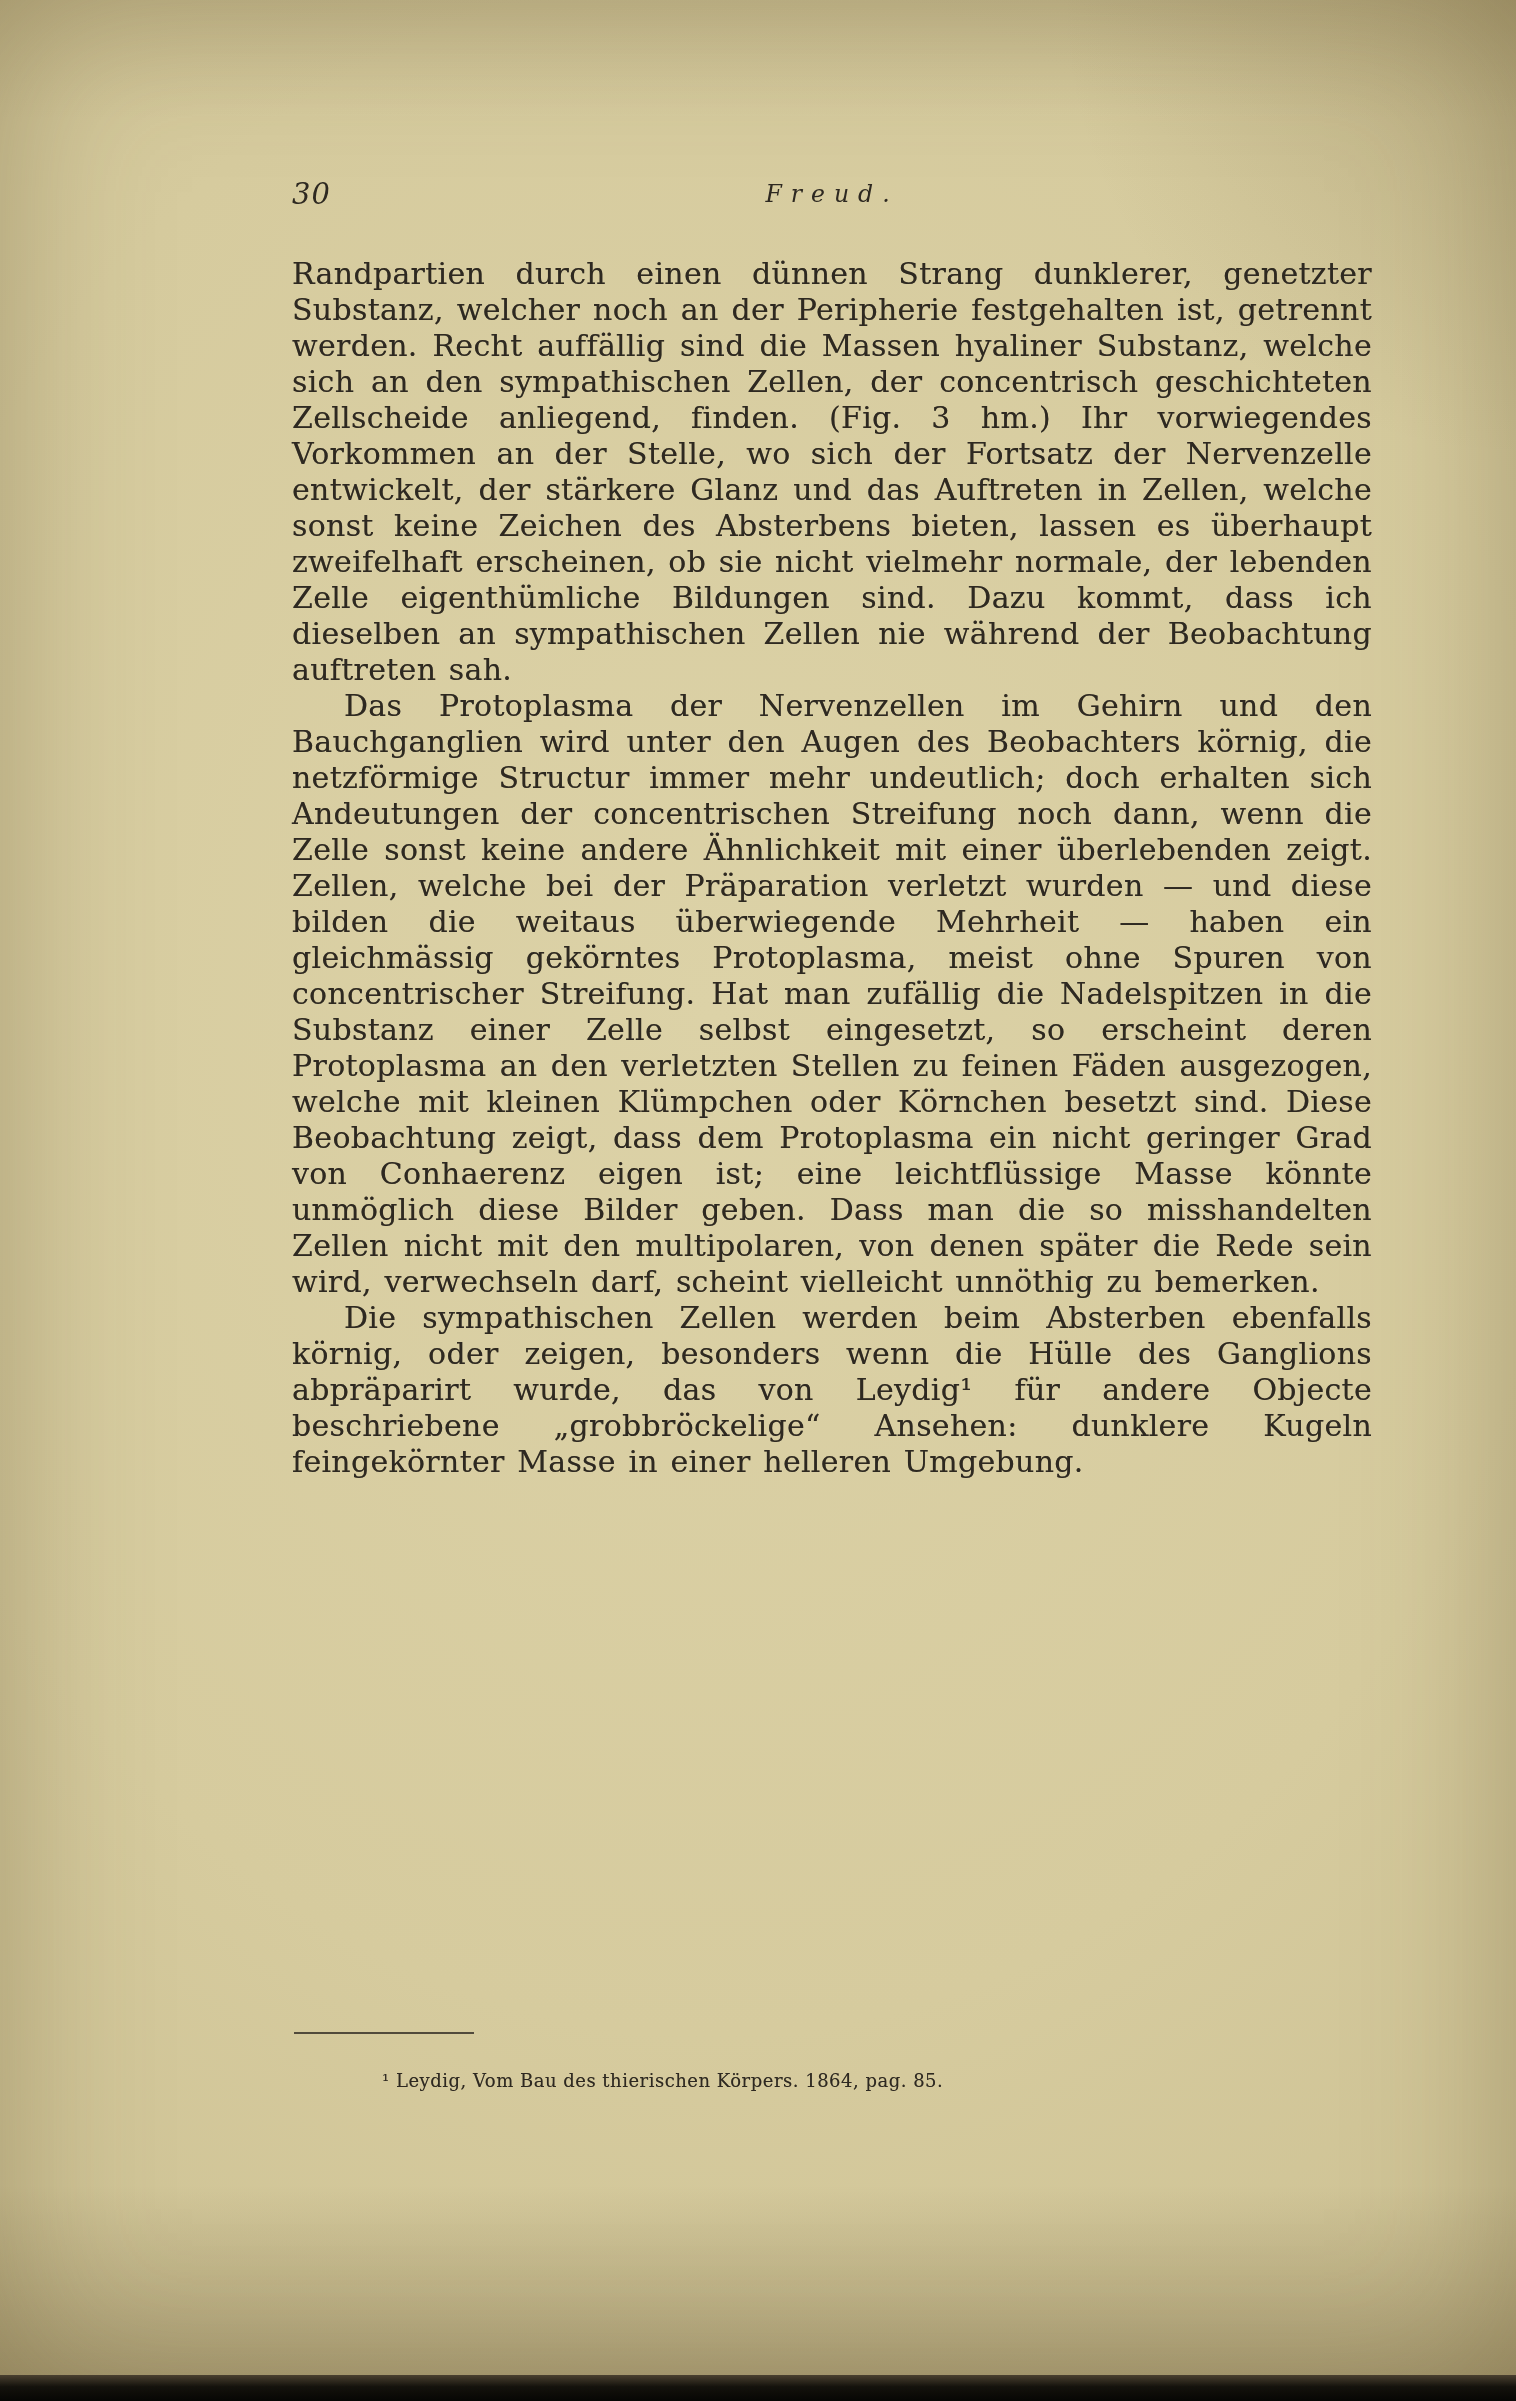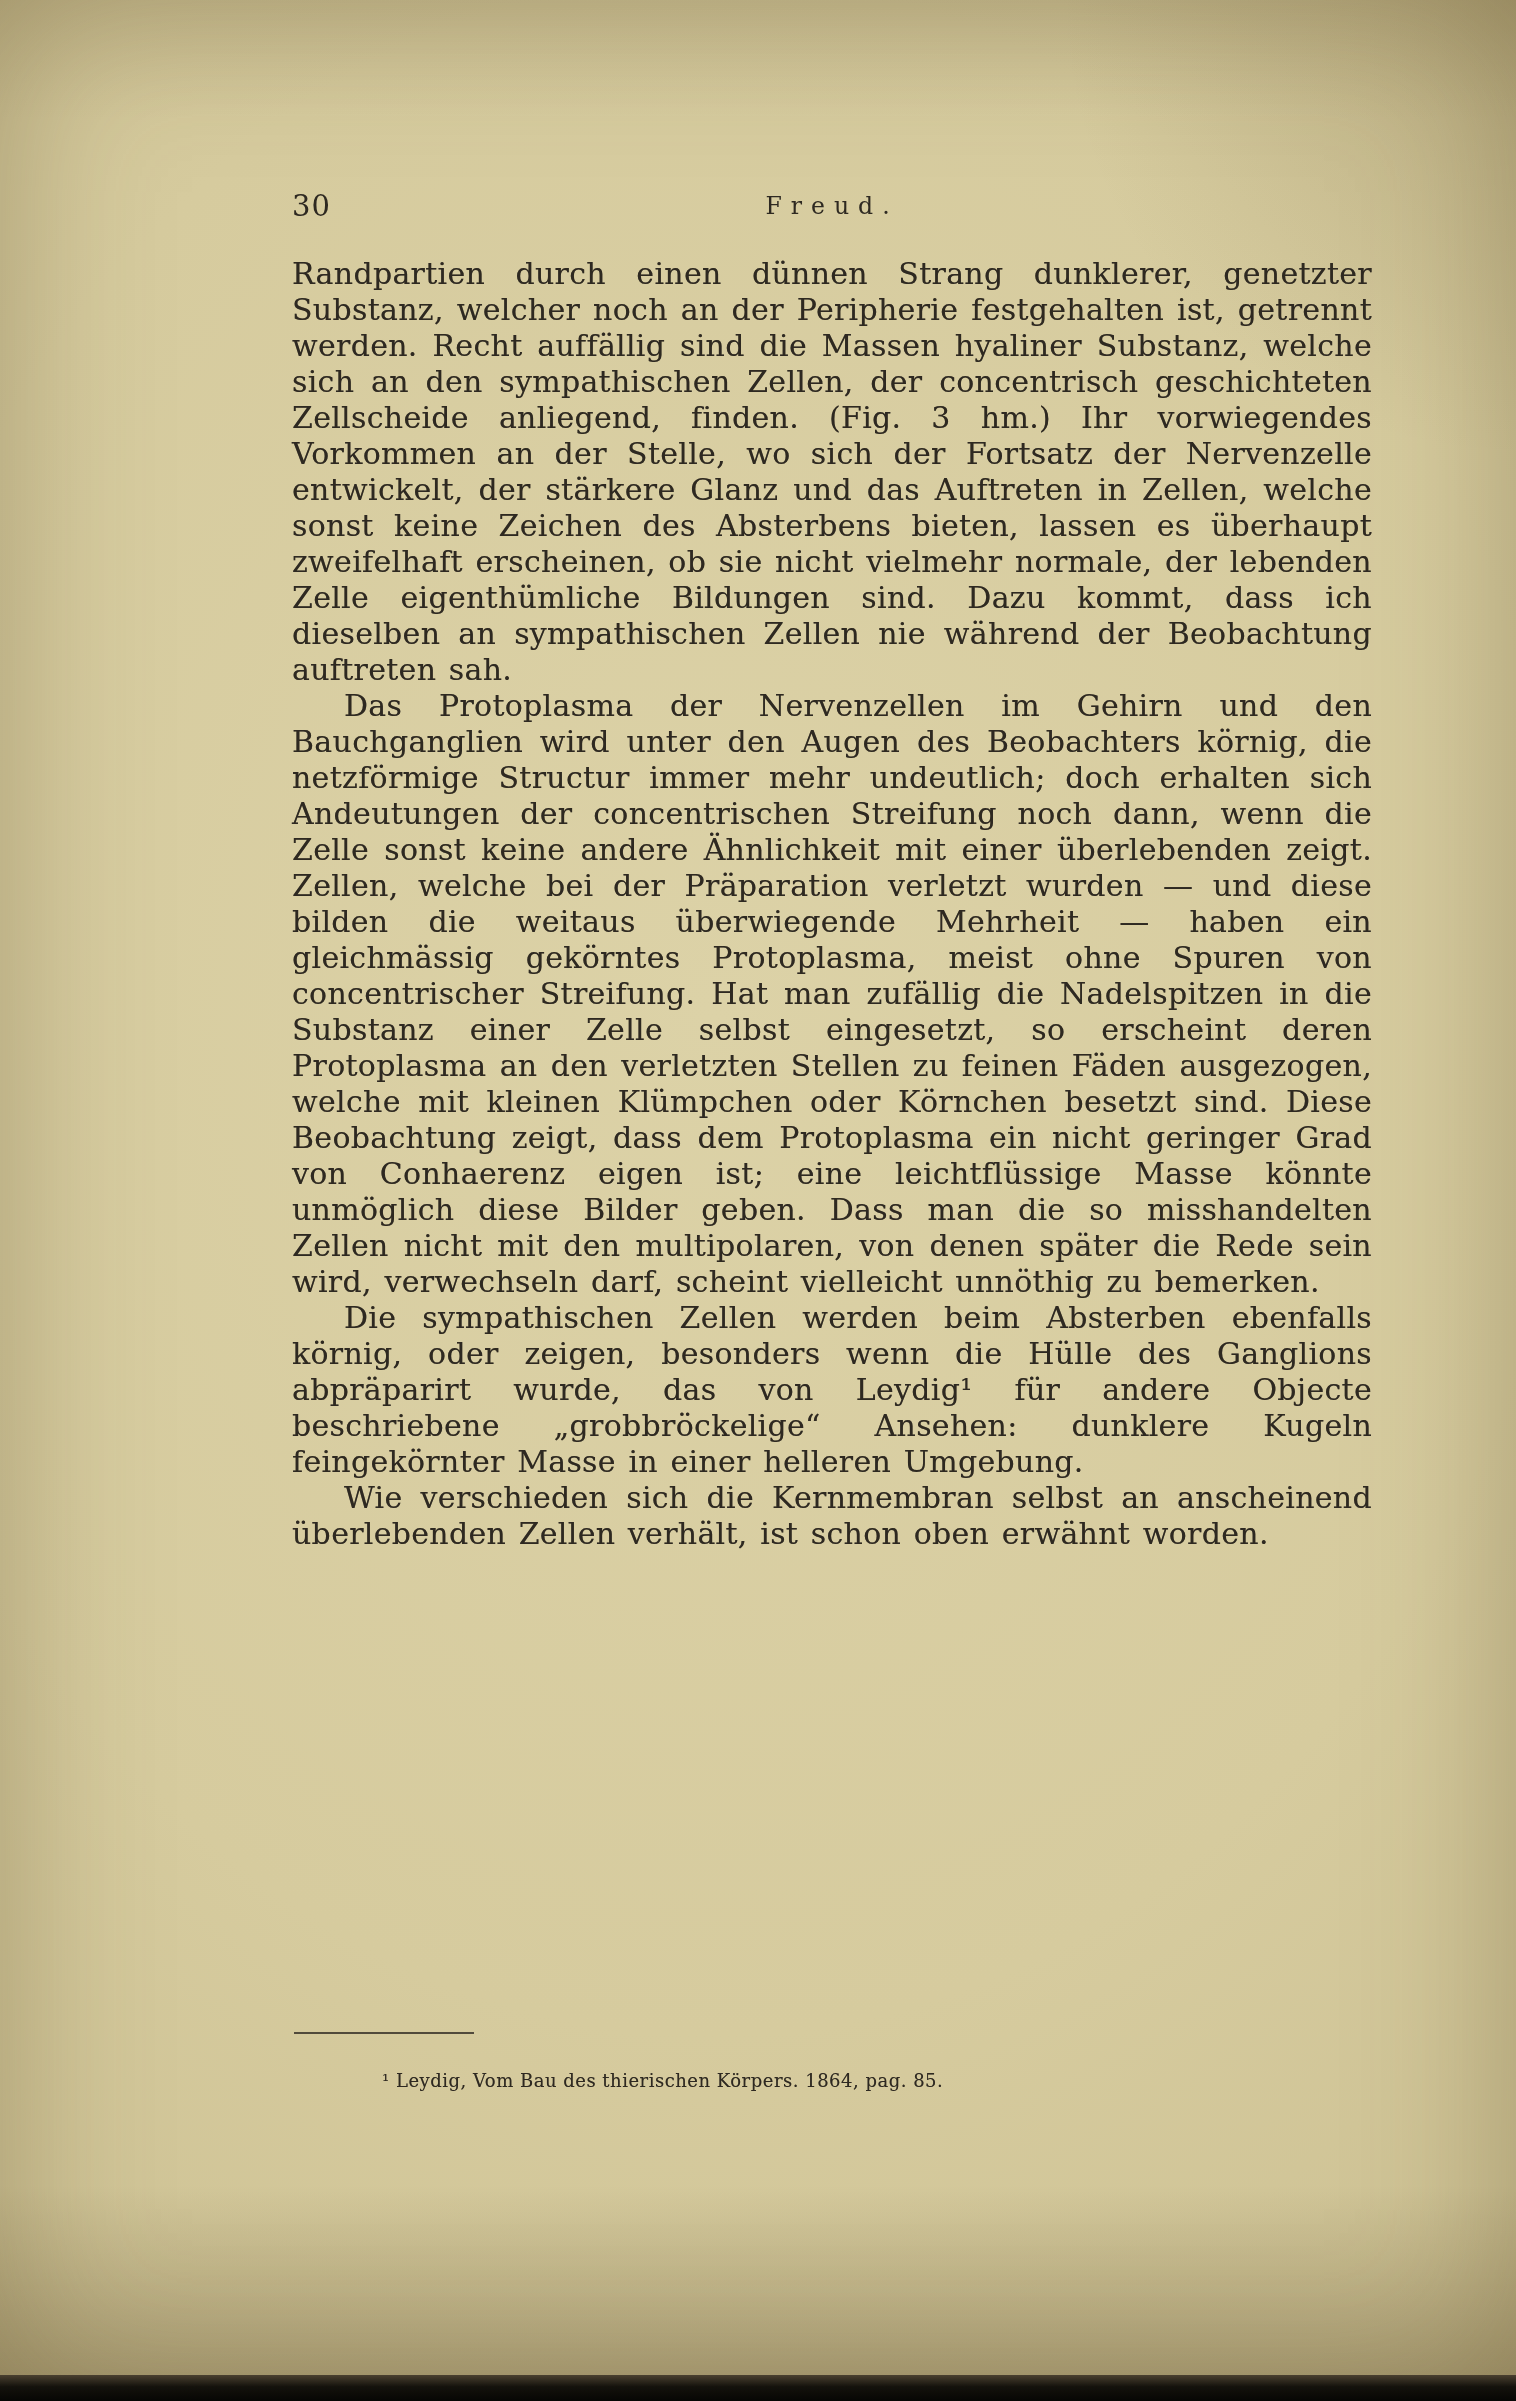--- a/index.html
+++ b/index.html
@@ -16,23 +16,24 @@
       radial-gradient(circle at 100% 0%, rgba(105,88,50,0.22) 0%, rgba(105,88,50,0.0) 16%),
       linear-gradient(to bottom, rgba(120,100,60,0.10) 0%, rgba(120,100,60,0.0) 5%, rgba(120,100,60,0.0) 91%, rgba(80,65,35,0.28) 99%),
       radial-gradient(ellipse 125% 95% at 47% 42%, #dcd2a7 0%, #d6cb9e 45%, #ccc092 74%, #bcb083 100%);
     box-shadow: inset 0 0 161px rgba(92,76,40,0.38);
     font-family: "DejaVu Serif", "Liberation Serif", serif;
     color: #2e2921;
   }
   .running-head {
     position: absolute;
     left: 292px;
-    top: 189px;
+    top: 177px;
     width: 1080px;
     height: 37px;
+    font-style: italic;
   }
   .pagenum {
     position: absolute;
     left: 0;
     top: 0;
     font-size: 29px;
     letter-spacing: 1.1px;
   }
   .running-title {
     position: absolute;
@@ -100,21 +101,20 @@
 
   <header class="running-head">
     <span class="pagenum">30</span>
     <span class="running-title">Freud.</span>
   </header>
 
   <main class="textblock">
     <p class="para" lang="de">Randpartien durch einen dünnen Strang dunklerer, genetzter Substanz, welcher noch an der Peripherie festgehalten ist, getrennt werden. Recht auffällig sind die Massen hyaliner Substanz, welche sich an den sympathischen Zellen, der concentrisch geschichteten Zellscheide anliegend, finden. (Fig. 3 hm.) Ihr vorwiegendes Vorkommen an der Stelle, wo sich der Fortsatz der Nervenzelle entwickelt, der stärkere Glanz und das Auftreten in Zellen, welche sonst keine Zeichen des Absterbens bieten, lassen es überhaupt zweifelhaft erscheinen, ob sie nicht vielmehr normale, der lebenden Zelle eigenthümliche Bildungen sind. Dazu kommt, dass ich dieselben an sympathischen Zellen nie während der Beobachtung auftreten sah.</p>
     <p class="para indent" lang="de">Das Protoplasma der Nervenzellen im Gehirn und den Bauchganglien wird unter den Augen des Beobachters körnig, die netzförmige Structur immer mehr undeutlich; doch erhalten sich Andeutungen der concentrischen Streifung noch dann, wenn die Zelle sonst keine andere Ähnlichkeit mit einer überlebenden zeigt. Zellen, welche bei der Präparation verletzt wurden — und diese bilden die weitaus überwiegende Mehrheit — haben ein gleichmässig gekörntes Protoplasma, meist ohne Spuren von concentrischer Streifung. Hat man zufällig die Nadelspitzen in die Substanz einer Zelle selbst eingesetzt, so erscheint deren Protoplasma an den verletzten Stellen zu feinen Fäden ausgezogen, welche mit kleinen Klümpchen oder Körnchen besetzt sind. Diese Beobachtung zeigt, dass dem Protoplasma ein nicht geringer Grad von Conhaerenz eigen ist; eine leichtflüssige Masse könnte unmöglich diese Bilder geben. Dass man die so misshandelten Zellen nicht mit den multipolaren, von denen später die Rede sein wird, verwechseln darf, scheint vielleicht unnöthig zu bemerken.</p>
     <p class="para indent" lang="de">Die sympathischen Zellen werden beim Absterben ebenfalls körnig, oder zeigen, besonders wenn die Hülle des Ganglions abpräparirt wurde, das von Leydig¹ für andere Objecte beschriebene „grobbröckelige“ Ansehen: dunklere Kugeln feingekörnter Masse in einer helleren Umgebung.</p>
-    <p class="para indent" lang="de">Wie verschieden sich die Kernmembran selbst an anscheinend überlebenden Zellen verhält, ist schon oben erwähnt worden.</p>
   </main>
 
   <div class="footnote-rule"></div>
 
   <p class="footnote" lang="de">¹ Leydig, Vom Bau des thierischen Körpers. 1864, pag. 85.</p>
 
   <div class="bottom-edge"></div>
 
 </div>
 

